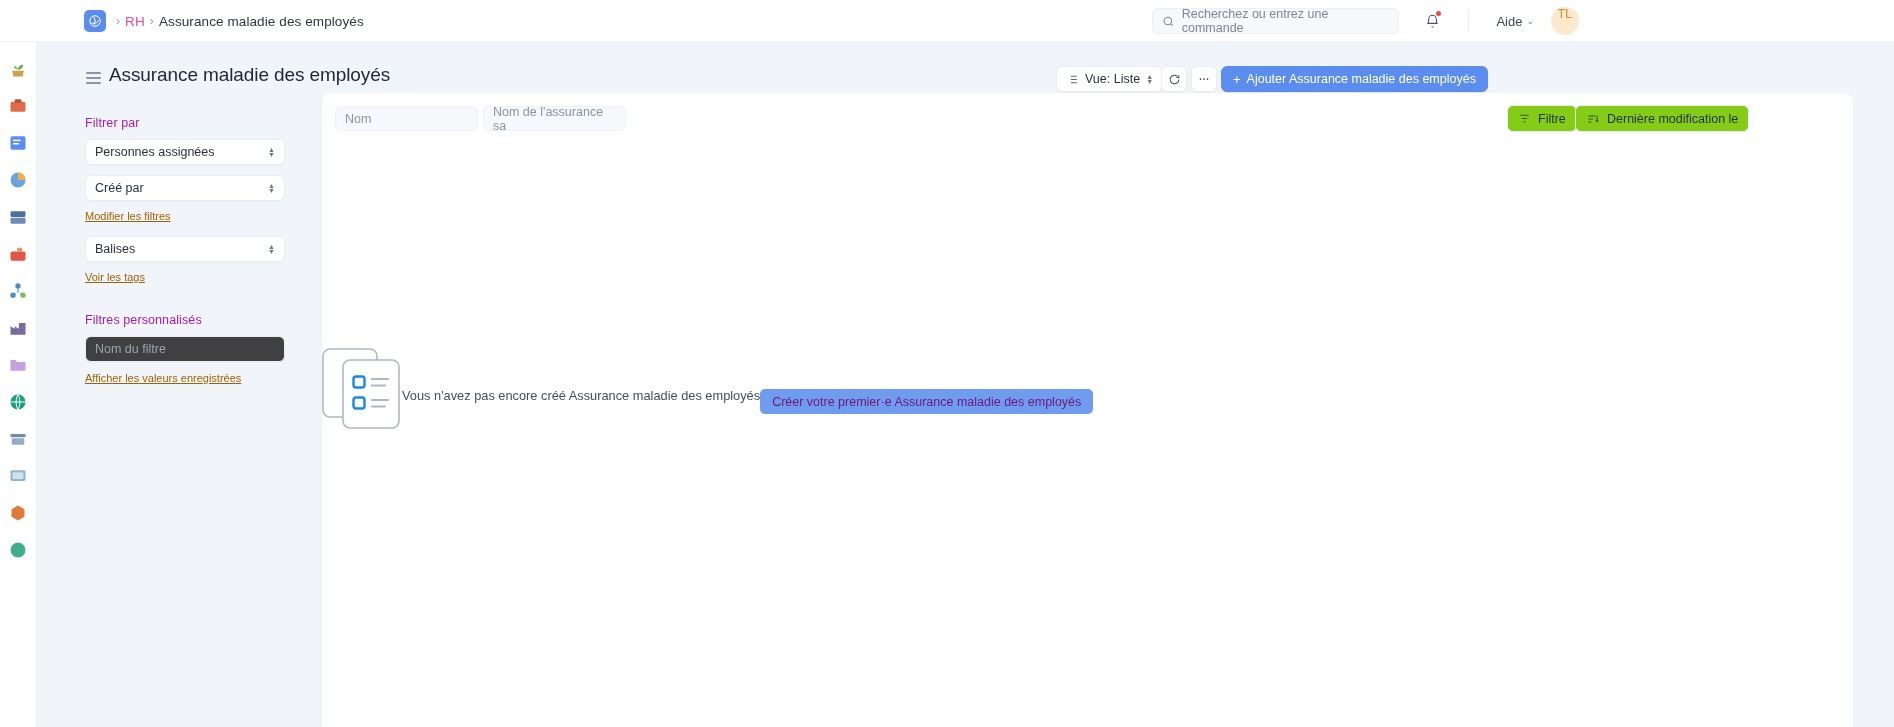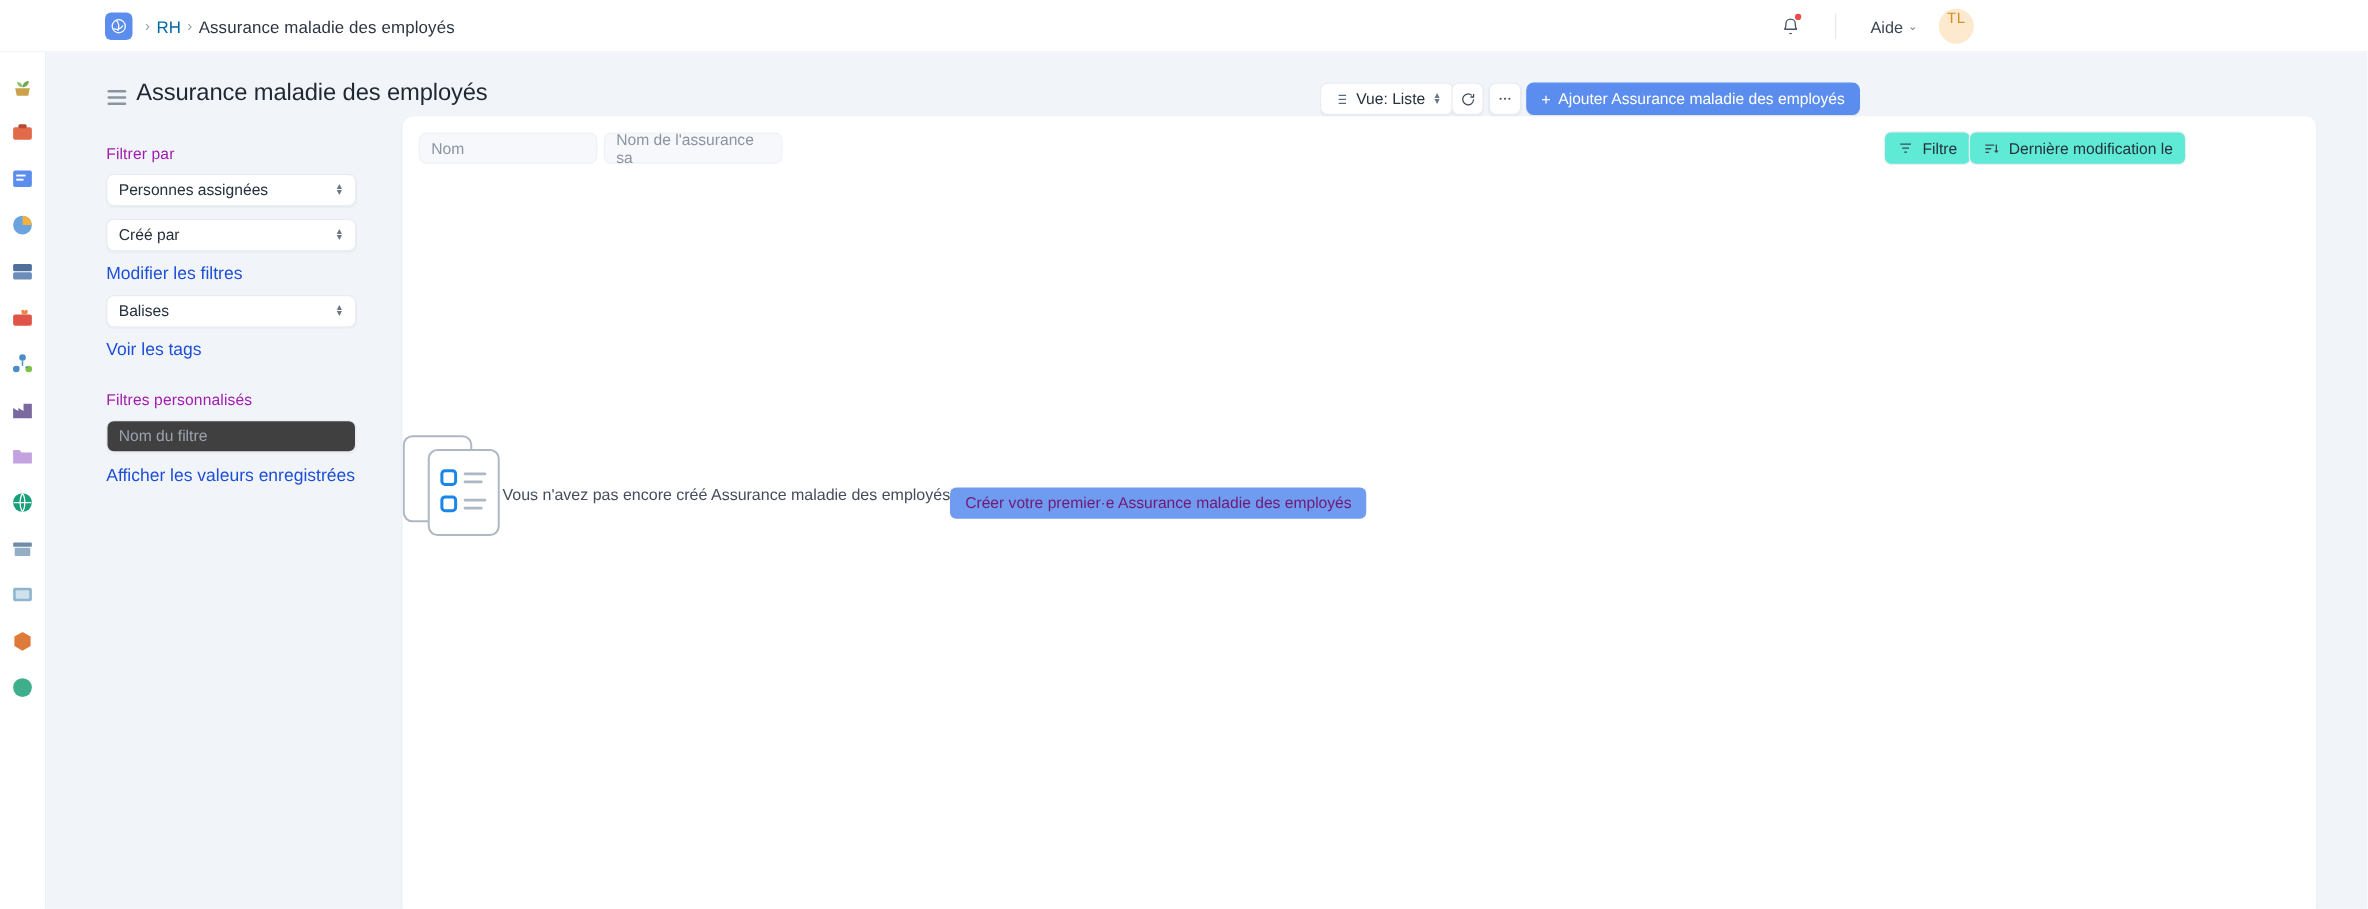--- a/index.html
+++ b/index.html
@@ -21,21 +21,21 @@
     width: 22px; height: 22px; border-radius: 5px;
     background: #5b8def; display: flex; align-items: center; justify-content: center;
   }
   .app-logo svg { display: block; }
   .breadcrumb {
     position: absolute; left: 116px; top: 0; height: 42px;
     display: flex; align-items: center; gap: 5px;
     font-size: 13.5px; color: #2b3542; letter-spacing: .1px;
   }
   .bc-sep { color: #9aa3af; font-size: 12px; }
-  .bc-link { color: #0369a1; }
+  .bc-link { color: #ec4899; }
   .bc-current { color: #2b3542; }
 
   .search-box {
     position: absolute; right: 495px; top: 8px;
     width: 247px; height: 26px; border-radius: 6px;
     background: #f6f8fa; border: 1px solid #eceff3;
     display: flex; align-items: center; gap: 7px; padding: 0 9px;
   }
   .search-box .ph { font-size: 12.5px; color: #7d8795; }
   .bell {
@@ -112,21 +112,21 @@
   .f-label {
     position: absolute; font-size: 12.5px; color: #a21caf; letter-spacing: .1px;
   }
   .f-sel {
     position: absolute; left: 48px; width: 200px; height: 26px;
     background: #fff; border: 1px solid #e9edf2; border-radius: 6px;
     display: flex; align-items: center; justify-content: space-between;
     padding: 0 9px; font-size: 12.5px; color: #26313e;
     box-shadow: 0 1px 1px rgba(16,24,40,.03);
   }
-  .f-link { position: absolute; left: 48px; font-size: 14px; color: #1d4ed8; }
+  .f-link { position: absolute; left: 48px; font-size: 11px; color: #a16207; text-decoration: underline; }
   .f-input {
     position: absolute; left: 48px; width: 200px; height: 26px;
     background: #404040; border: 1px solid #e9edf2; border-radius: 6px;
     display: flex; align-items: center; padding: 0 9px;
     font-size: 12.5px; color: #9aa3af;
     box-shadow: 0 1px 1px rgba(16,24,40,.03);
   }
 
   
   .card {
@@ -136,21 +136,21 @@
   }
   .card-head { position: absolute; left: 0; top: 0; width: 1531px; height: 54px; }
   .cin {
     position: absolute; top: 13px; height: 25px;
     background: #f6f8fb; border: 1px solid #eef1f6; border-radius: 6px;
     display: flex; align-items: center; padding: 0 9px;
     font-size: 12.5px; color: #8b94a1;
   }
   .chbtn {
     position: absolute; top: 12px; height: 27px;
-    background: #5eead4; border: 1px solid #e9edf2; border-radius: 6px;
+    background: #84cc16; border: 1px solid #e9edf2; border-radius: 6px;
     display: flex; align-items: center; gap: 7px; padding: 0 10px;
     font-size: 12.5px; color: #26313e;
   }
 
   .empty {
     position: absolute; left: 0; top: 255px; width: 1531px;
     display: flex; align-items: center; gap: 0;
   }
   .empty-art { margin-bottom: 21px; }
   .empty-text { font-size: 12.8px; color: #444d5b; margin-bottom: 13px; }
@@ -172,20 +172,27 @@
     </svg>
   </div>
 
   <div class="breadcrumb">
     <span class="bc-sep">›</span>
     <span class="bc-link">RH</span>
     <span class="bc-sep">›</span>
     <span class="bc-current">Assurance maladie des employés</span>
   </div>
 
+  <div class="search-box">
+    <svg width="13" height="13" viewBox="0 0 24 24" fill="none" stroke="#7d8795" stroke-width="2">
+      <circle cx="11" cy="11" r="7"></circle>
+        <path d="M20 20l-3.6-3.6"></path>
+    </svg>
+    <span class="ph">Recherchez ou entrez une commande</span>
+  </div>
 
   <div class="bell">
     <svg width="15" height="15" viewBox="0 0 24 24" fill="none" stroke="#46536a" stroke-width="1.7">
       <path d="M18 8a6 6 0 10-12 0c0 6-2 7-2 7h16s-2-1-2-7"></path>
       <path d="M10.5 20a2 2 0 003 0"></path>
     </svg>
   </div>
   <span class="bell-dot"></span>
 
   <div class="vdiv"></div>

